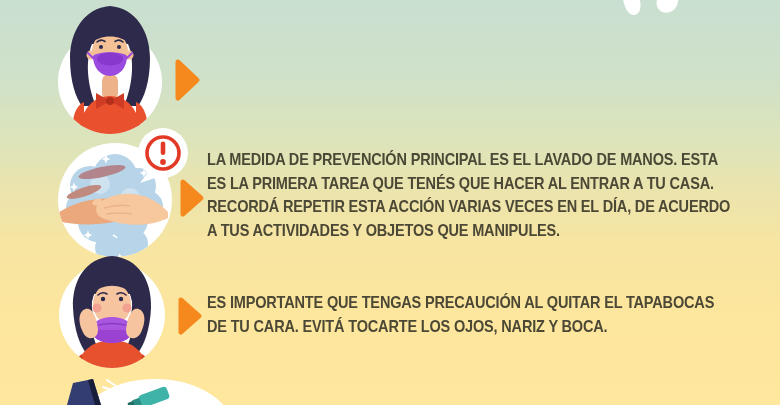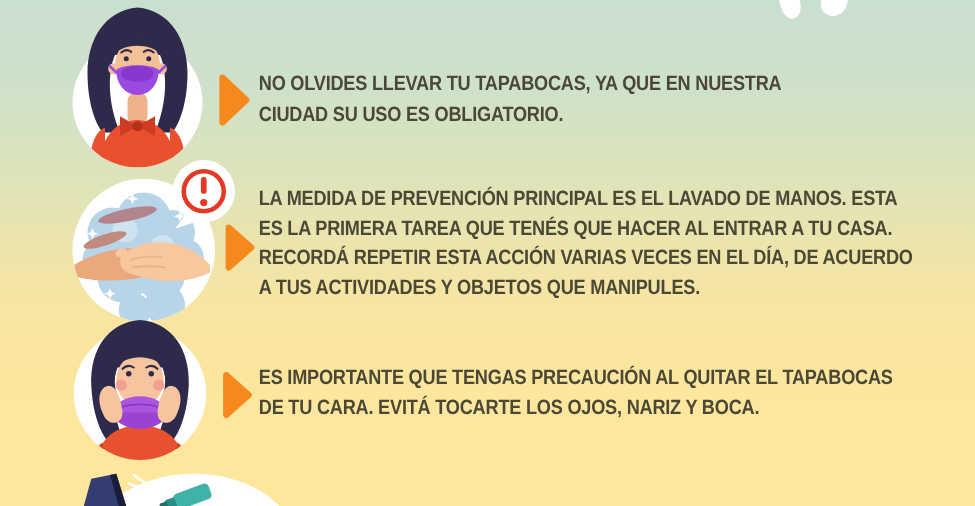--- a/index.html
+++ b/index.html
@@ -66,24 +66,20 @@
     <path d="M53,58 L48,53" stroke="#9b4ae0" stroke-width="2" stroke-linecap="round"></path>
     <path d="M87,58 L92,53" stroke="#9b4ae0" stroke-width="2" stroke-linecap="round"></path>
     <path d="M53,56 C58,51 82,51 87,56 C87,67 80,76 70,76 C60,76 53,67 53,56 Z" fill="#9b4ae0"></path>
     <ellipse cx="70" cy="59" rx="13" ry="6.5" fill="#8838cc"></ellipse>
   </svg>
 
   <svg class="arrow" style="left:174px;top:56px;" width="28" height="48" viewBox="0 0 28 48">
     <path d="M4,6 L23,24 L4,42 Z" fill="#f6891d" stroke="#f6891d" stroke-width="5" stroke-linejoin="round"></path>
   </svg>
 
-  <div class="text-block tb1">
-    <div class="t-line">NO OLVIDES LLEVAR TU TAPABOCAS, YA QUE EN NUESTRA</div>
-    <div class="t-line">CIUDAD SU USO ES OBLIGATORIO.</div>
-  </div>
 
   <svg class="illus" style="left:40px;top:134px;" width="150" height="124" viewBox="0 0 150 124">
     <defs>
         <clipPath id="clip2">
           <circle cx="75" cy="66" r="57"></circle>
         </clipPath>
       </defs>
     <circle cx="75" cy="66" r="57" fill="#ffffff"></circle>
     <g clip-path="url(#clip2)">
       <g fill="#b7d4e8">

